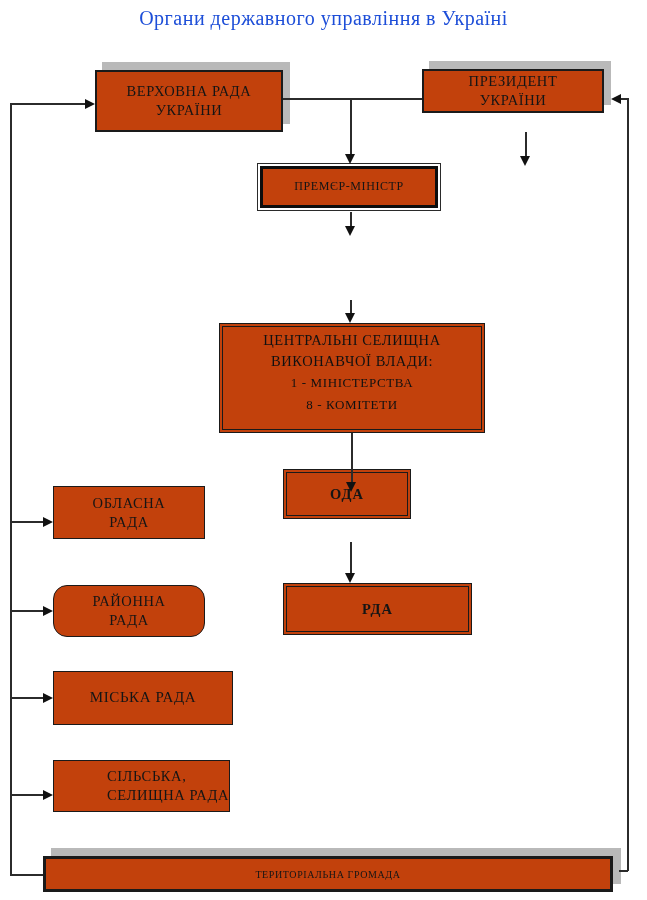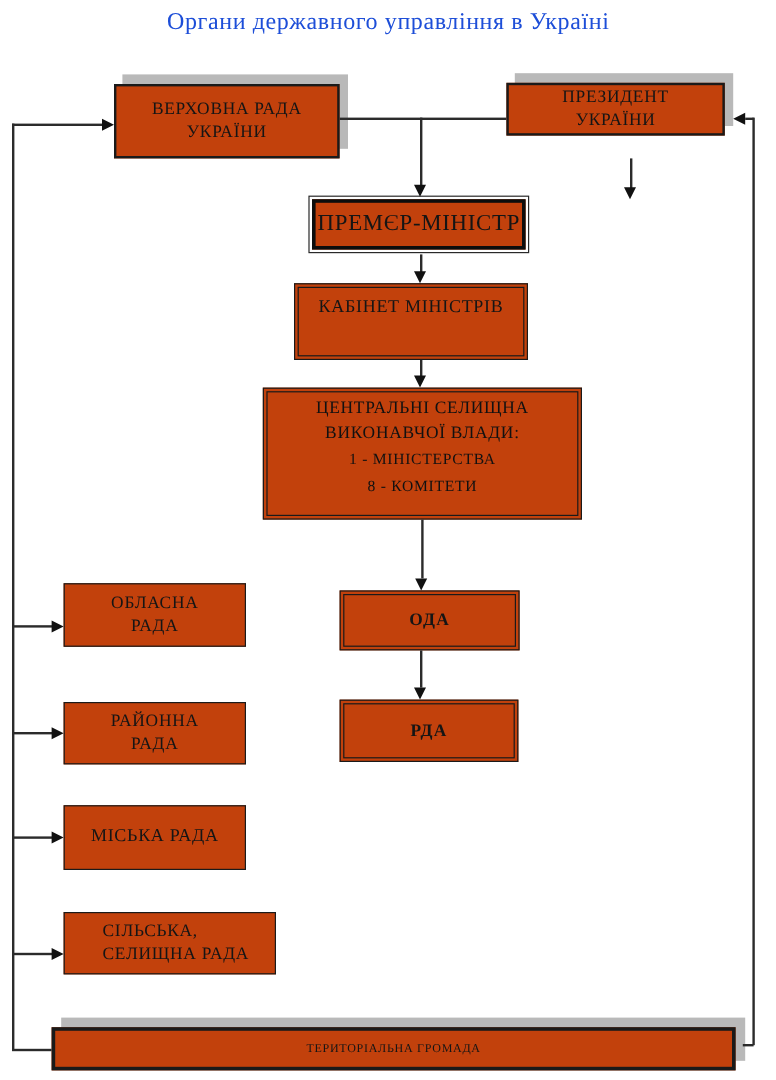--- a/index.html
+++ b/index.html
@@ -16,21 +16,21 @@
     position:absolute;background:#c2410c;border:2px solid #1a1a1a;
     display:flex;align-items:center;justify-content:center;
     text-align:center;box-sizing:border-box;
   }
   .lbl{white-space:pre-line;line-height:1.3;font-size:14.5px;letter-spacing:.6px;color:#151515;}
   .shadowed{box-shadow:7px -8px 0 0 #b9b9b9;}
   .double{border:1px solid #1a1a1a;outline:1px solid #1a1a1a;outline-offset:-4px;}
   .thick-inner{border:3px solid #0d0d0d;outline:1px solid #2a2a2a;outline-offset:2px;}
   .bold .lbl{font-weight:bold;letter-spacing:1px;}
   .top-align{align-items:flex-start;}
-  .left-align{justify-content:center;text-align:left;}
+  .left-align{justify-content:flex-end;text-align:left;}
   
   .central{flex-direction:column;align-items:stretch;justify-content:flex-start;
     overflow:hidden;padding:6px 8px 0 8px;}
   .central .heading{text-align:center;white-space:pre-line;font-size:14.5px;
     line-height:21px;letter-spacing:.6px;}
   .central .item{text-align:center;font-size:13px;line-height:22px;letter-spacing:.6px;}
   
   .hline,.vline{position:absolute;background:#2b2b2b;}
   .hline{height:1.5px;}
   .vline{width:1.5px;}
@@ -50,54 +50,51 @@
     <span class="lbl">ВЕРХОВНА РАДА
 УКРАЇНИ</span>
   </div>
 
   <div class="node shadowed" style="left:422px;top:69px;width:182px;height:44px;">
     <span class="lbl">ПРЕЗИДЕНТ
 УКРАЇНИ</span>
   </div>
 
   <div class="node thick-inner" style="left:260px;top:166px;width:178px;height:42px;">
-    <span class="lbl" style="font-size:19px;">ПРЕМЄР-МІНІСТР</span>
+    <span class="lbl" style="font-size:12px;">ПРЕМЄР-МІНІСТР</span>
   </div>
 
 
-  <div class="node double top-align" style="left:245px;top:236px;width:195px;height:64px;padding-top:10px;">
-    <span class="lbl" style="font-size:15px;">КАБІНЕТ МІНІСТРІВ</span>
-  </div>
 
   <div class="node double central" style="left:219px;top:323px;width:266px;height:110px;">
     <div class="heading">ЦЕНТРАЛЬНІ СЕЛИЩНА
 ВИКОНАВЧОЇ ВЛАДИ:</div>
     <div class="item">1 - МІНІСТЕРСТВА</div>
     <div class="item">8 - КОМІТЕТИ</div>
   </div>
 
-  <div class="node double bold" style="left:283px;top:492px;width:150px;height:50px;">
+  <div class="node double bold" style="left:283px;top:469px;width:128px;height:50px;">
     <span class="lbl">ОДА</span>
   </div>
 
-  <div class="node double bold" style="left:283px;top:583px;width:149px;height:52px;">
+  <div class="node double bold" style="left:283px;top:583px;width:189px;height:52px;">
     <span class="lbl">РДА</span>
   </div>
 
   <div class="node" style="left:53px;top:486px;width:152px;height:53px;border-width:1.5px;">
     <span class="lbl">ОБЛАСНА
 РАДА</span>
   </div>
 
-  <div class="node" style="left:53px;top:585px;width:152px;height:52px;border-width:1.5px;">
+  <div class="node" style="left:53px;top:585px;width:152px;height:52px;border-width:1.5px;border-radius:14px;">
     <span class="lbl">РАЙОННА
 РАДА</span>
   </div>
 
-  <div class="node" style="left:53px;top:671px;width:152px;height:54px;border-width:1.5px;">
+  <div class="node" style="left:53px;top:671px;width:180px;height:54px;border-width:1.5px;">
     <span class="lbl" style="font-size:15px;">МІСЬКА РАДА</span>
   </div>
 
   <div class="node left-align" style="left:53px;top:760px;width:177px;height:52px;border-width:1.5px;padding-left:10px;">
     <span class="lbl" style="text-align:left;">СІЛЬСЬКА,
 СЕЛИЩНА РАДА</span>
   </div>
 
   <div class="node" style="left:43px;top:856px;width:570px;height:36px;border-width:3px;box-shadow:8px -8px 0 0 #b9b9b9;">
     <span class="lbl" style="font-size:10px;">ТЕРИТОРІАЛЬНА ГРОМАДА</span>

